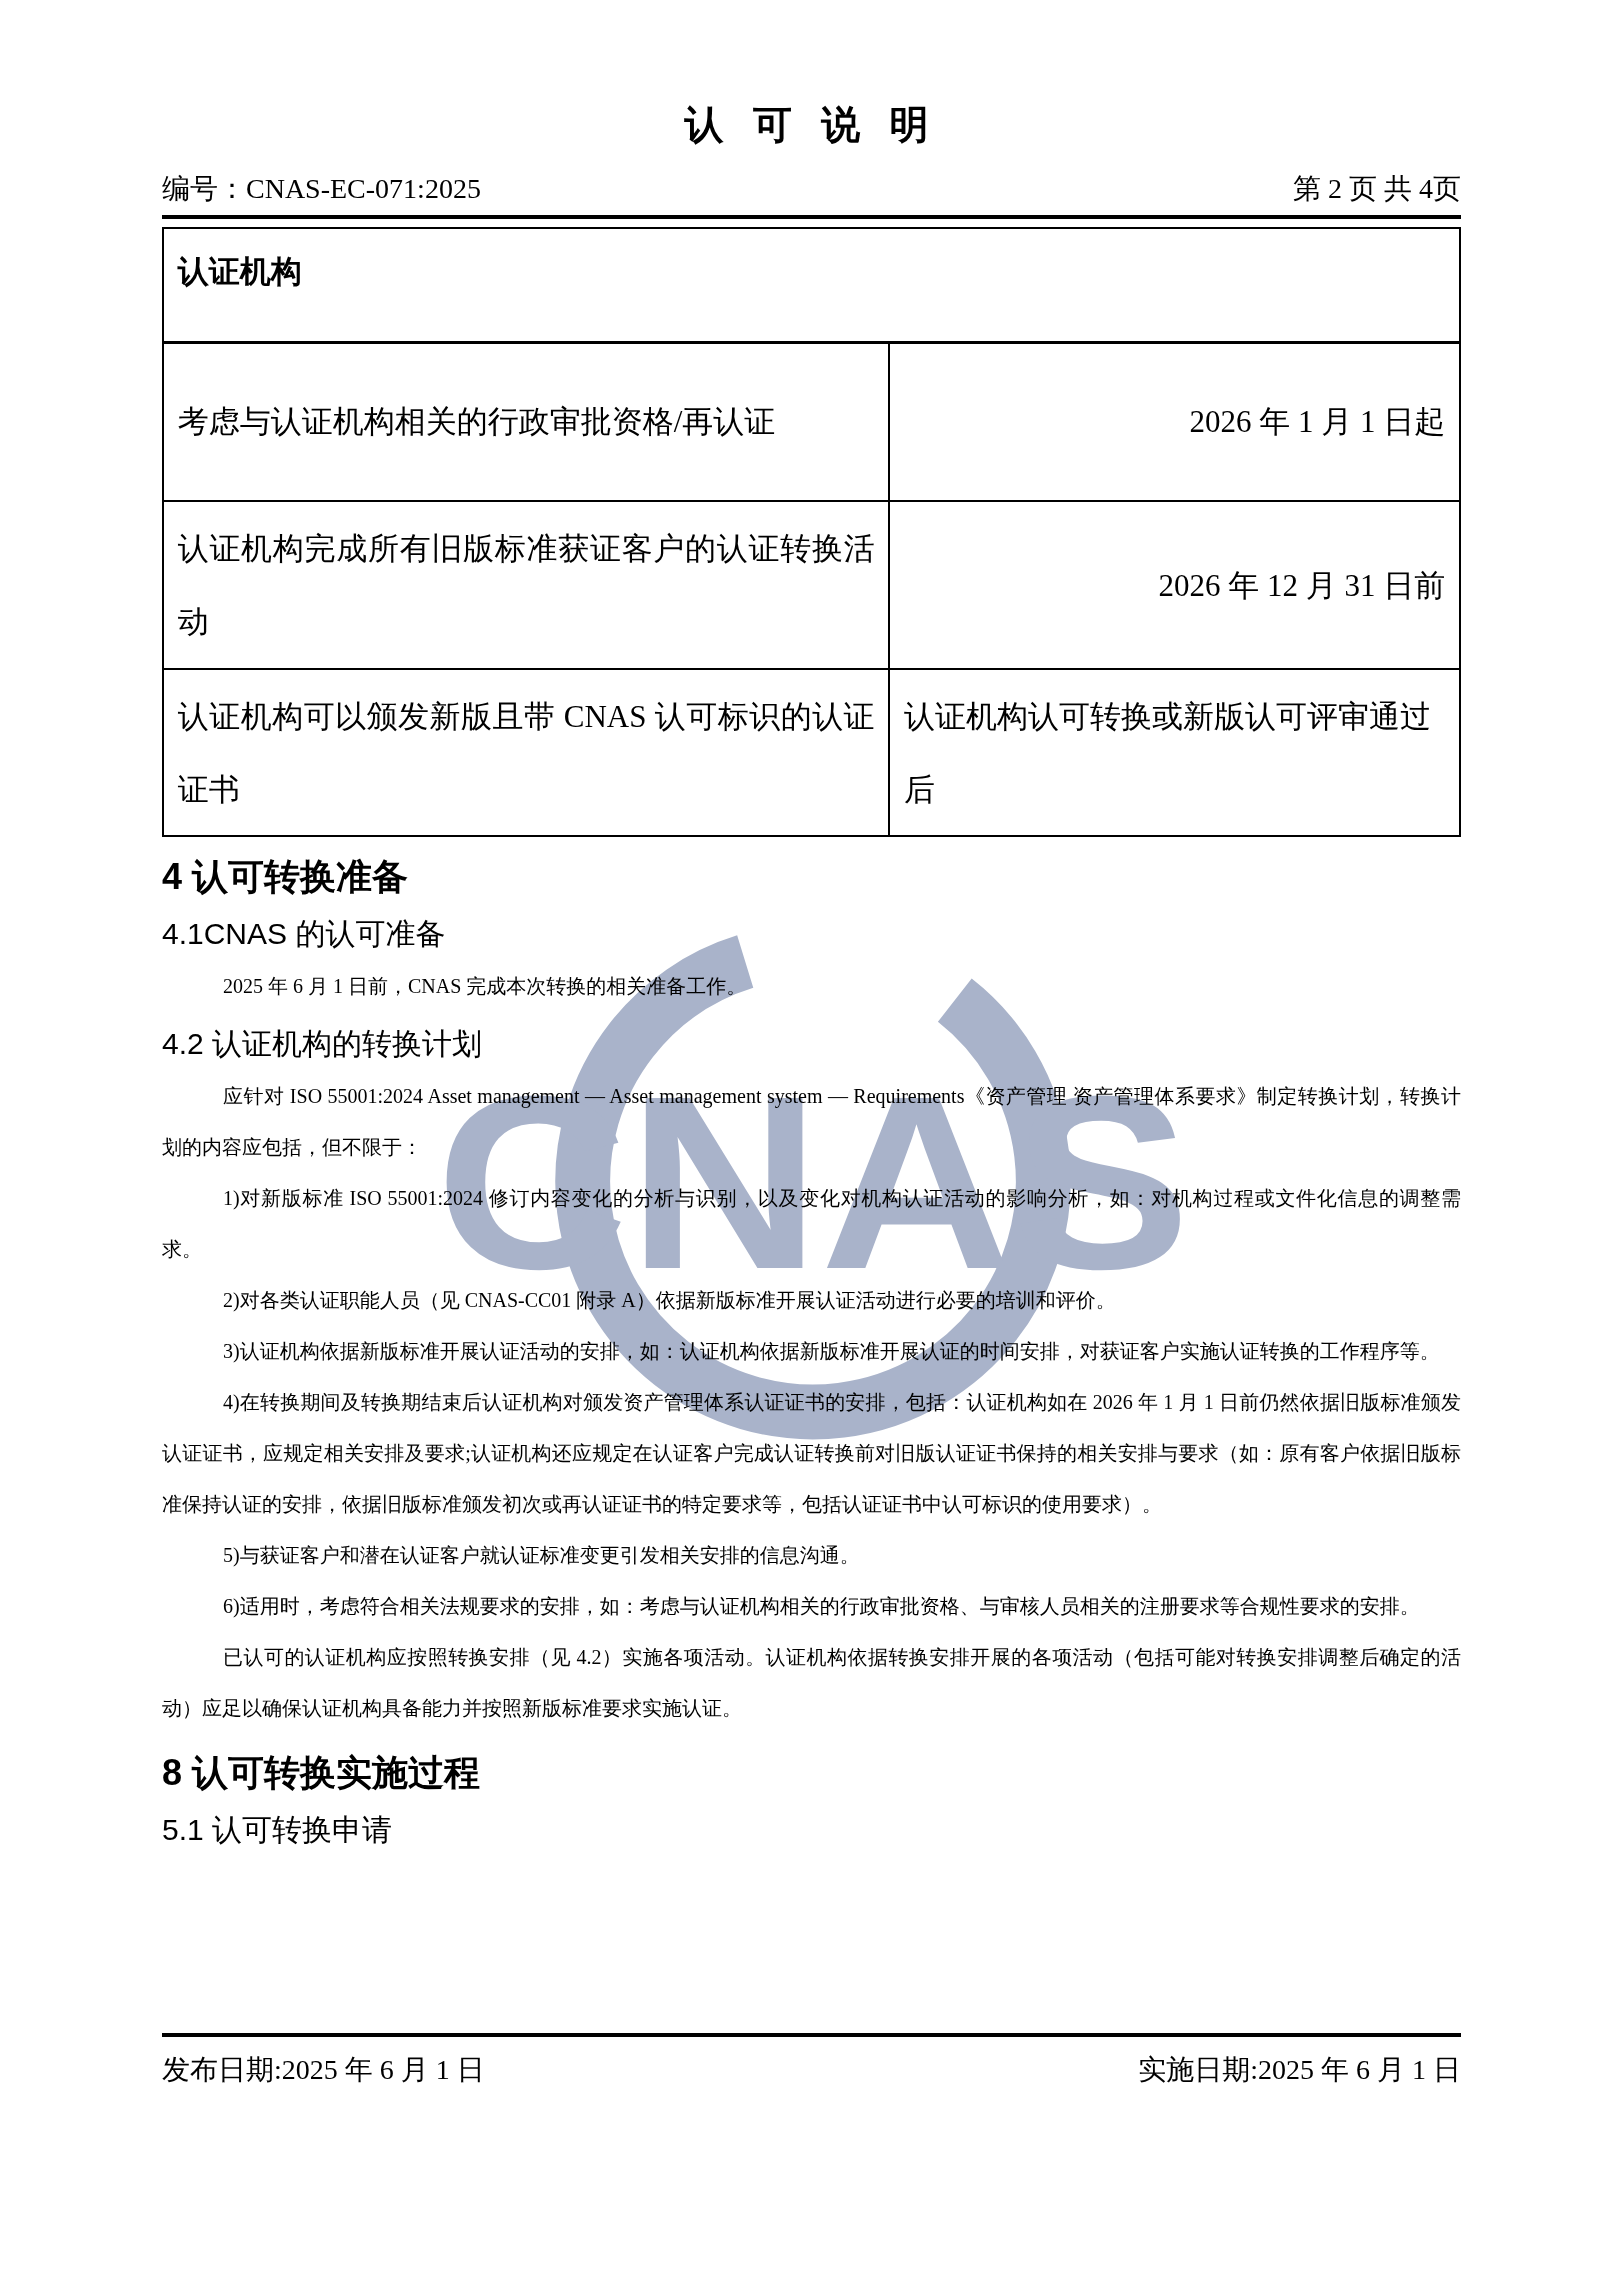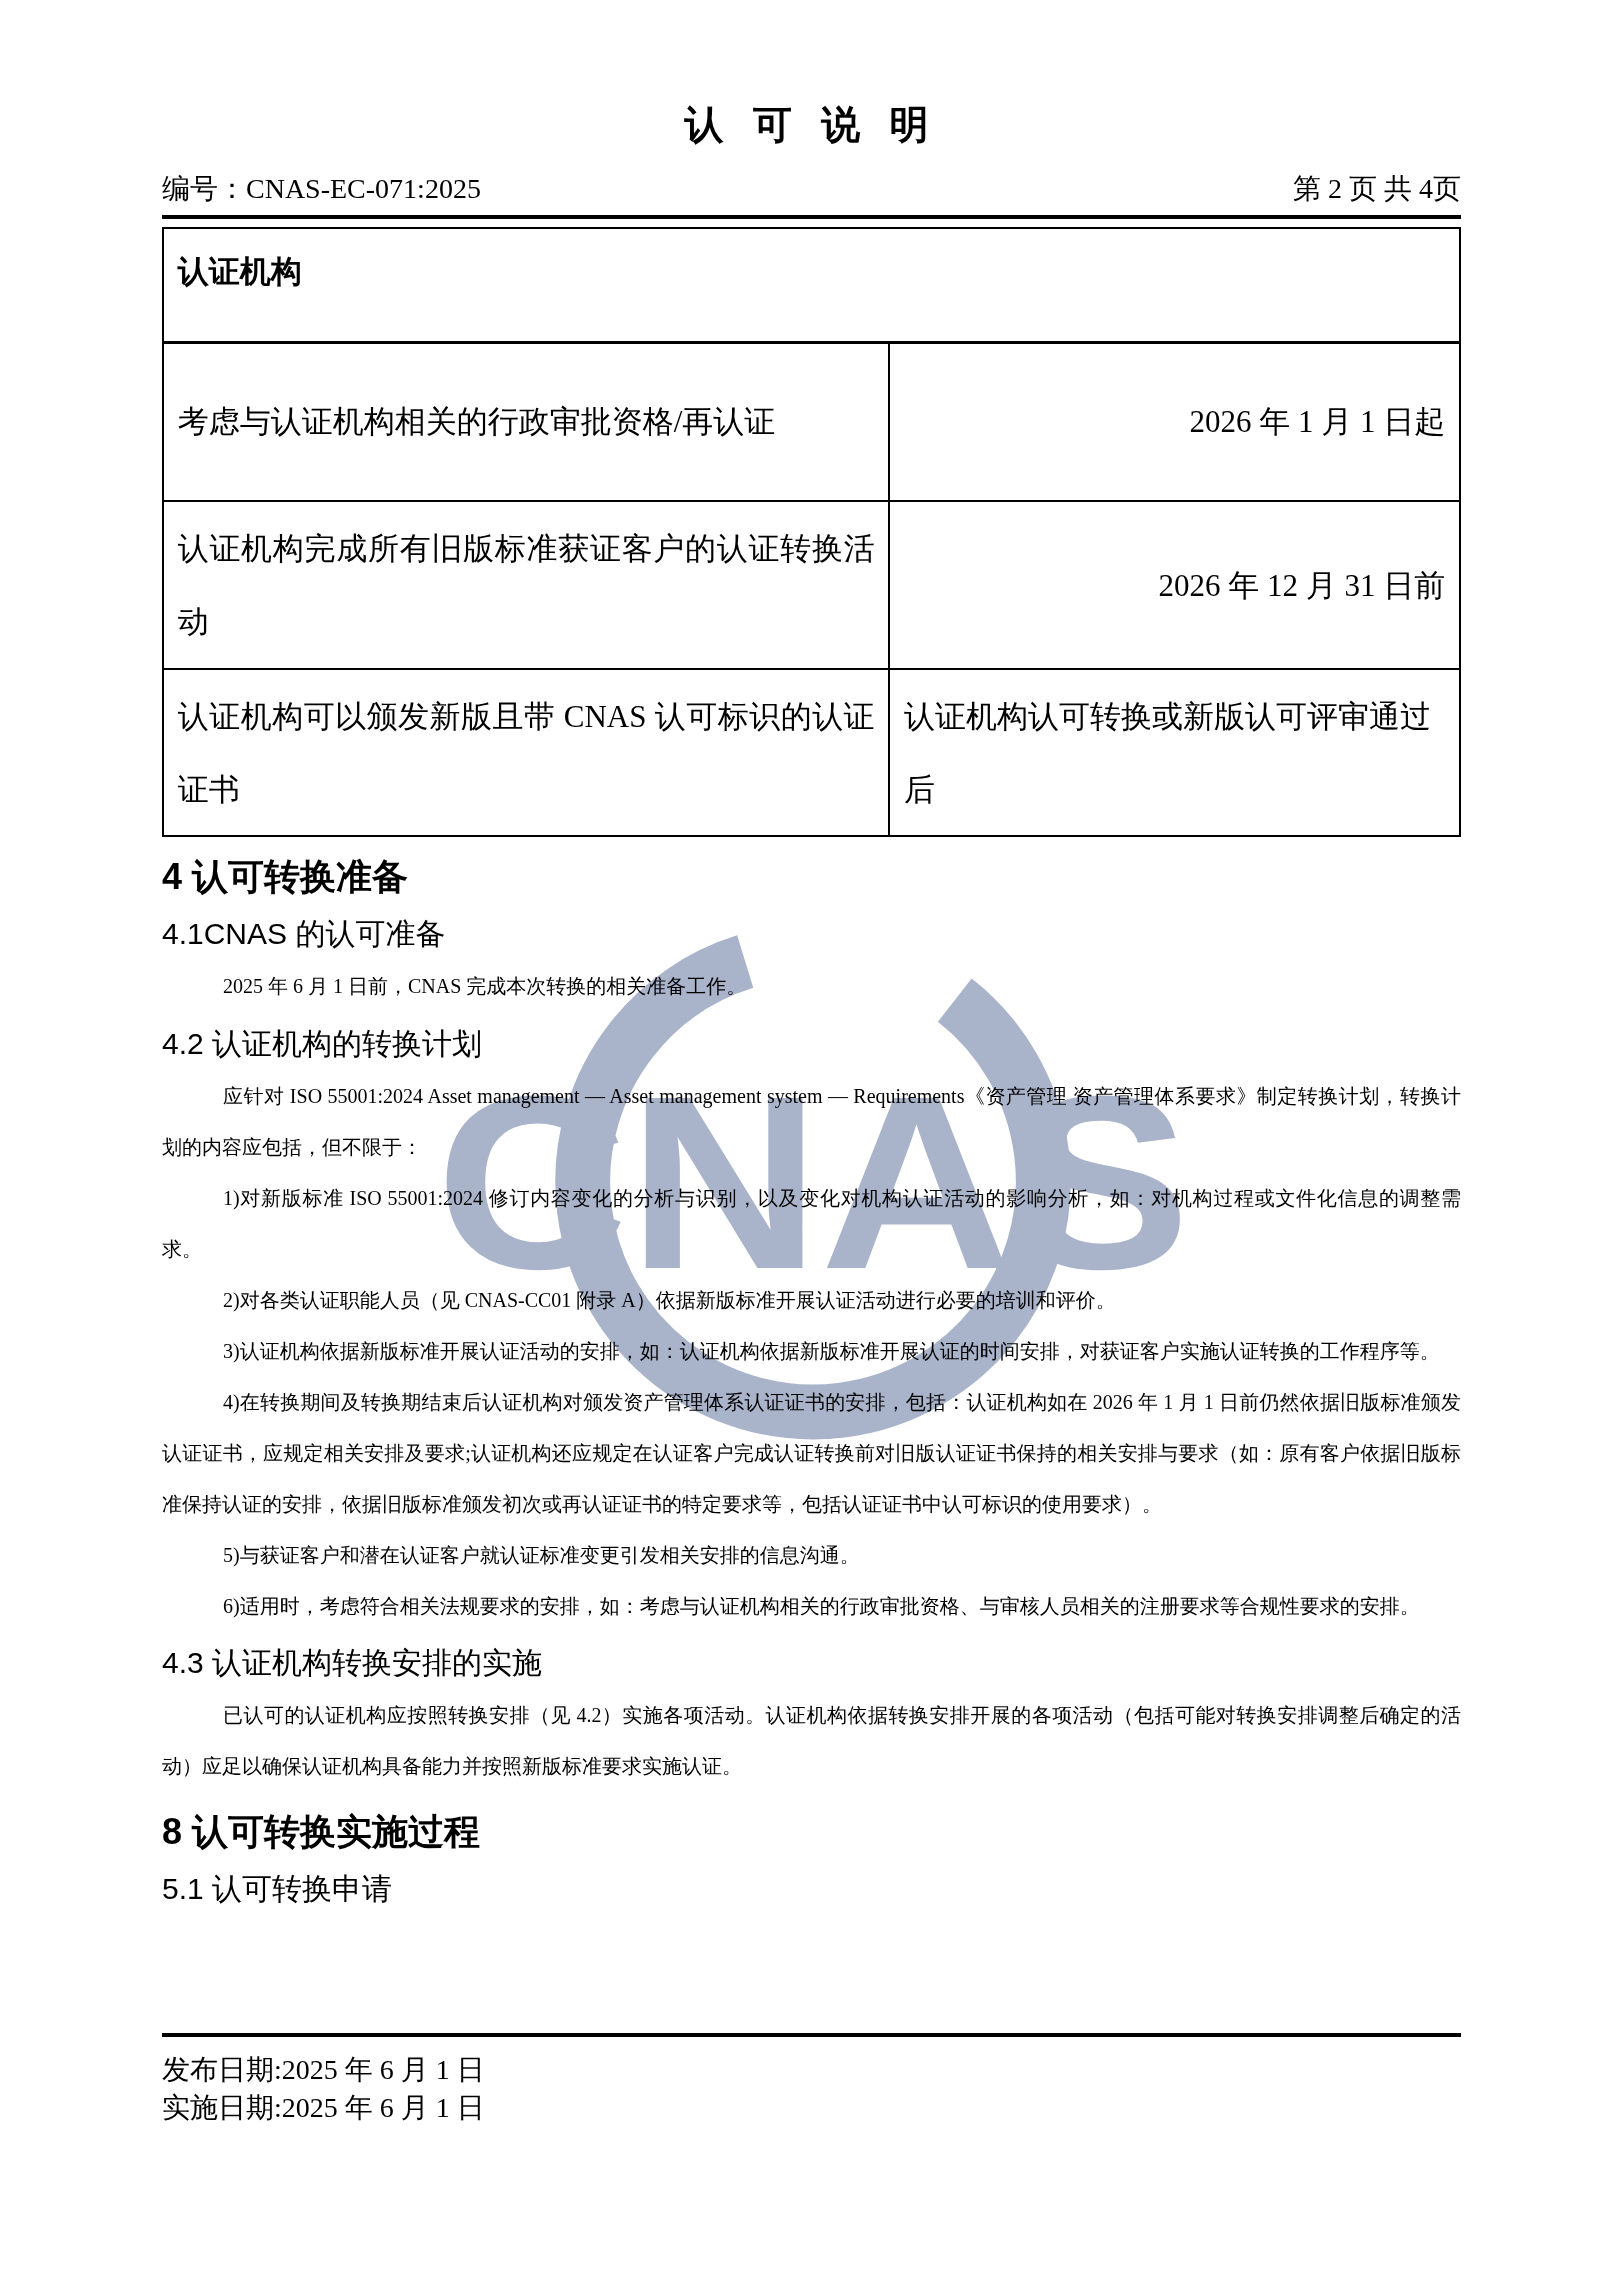--- a/index.html
+++ b/index.html
@@ -100,21 +100,20 @@
   
   .footer {
     position: absolute;
     left: 162px; width: 1299px; top: 2033px;
     border-top: 4.9px solid #000;
     padding-top: 13.7px;
     display: flex;
     justify-content: space-between;
     font-size: 28px;
     z-index: 2;
-    flex-direction: column;
   }
 </style>
 </head>
 <body>
 
 <svg class="watermark" viewBox="0 0 800 575" aria-hidden="true">
   <circle cx="400" cy="280" r="235" fill="none" stroke-width="56" stroke-dasharray="1250 227" transform="rotate(-52 400 280)" stroke="#a9b3ca"></circle>
   <text x="400" y="368" text-anchor="middle" font-size="252" font-weight="bold" font-family="Liberation Sans, DejaVu Sans, sans-serif" textLength="770" lengthAdjust="spacingAndGlyphs" fill="#a9b3ca">CNAS</text>
 </svg>
 
@@ -152,21 +151,20 @@
     <div class="h2">4.1CNAS 的认可准备</div>
     <p class="para">2025 年 6 月 1 日前，CNAS 完成本次转换的相关准备工作。</p>
     <div class="h2">4.2 认证机构的转换计划</div>
     <p class="para">应针对 ISO 55001:2024 Asset management — Asset management system — Requirements《资产管理 资产管理体系要求》制定转换计划，转换计划的内容应包括，但不限于：</p>
     <p class="para">1)对新版标准 ISO 55001:2024 修订内容变化的分析与识别，以及变化对机构认证活动的影响分析，如：对机构过程或文件化信息的调整需求。</p>
     <p class="para">2)对各类认证职能人员（见 CNAS-CC01 附录 A）依据新版标准开展认证活动进行必要的培训和评价。</p>
     <p class="para">3)认证机构依据新版标准开展认证活动的安排，如：认证机构依据新版标准开展认证的时间安排，对获证客户实施认证转换的工作程序等。</p>
     <p class="para">4)在转换期间及转换期结束后认证机构对颁发资产管理体系认证证书的安排，包括：认证机构如在 2026 年 1 月 1 日前仍然依据旧版标准颁发认证证书，应规定相关安排及要求;认证机构还应规定在认证客户完成认证转换前对旧版认证证书保持的相关安排与要求（如：原有客户依据旧版标准保持认证的安排，依据旧版标准颁发初次或再认证证书的特定要求等，包括认证证书中认可标识的使用要求）。</p>
     <p class="para">5)与获证客户和潜在认证客户就认证标准变更引发相关安排的信息沟通。</p>
     <p class="para">6)适用时，考虑符合相关法规要求的安排，如：考虑与认证机构相关的行政审批资格、与审核人员相关的注册要求等合规性要求的安排。</p>
-    <div class="h2">4.3 认证机构转换安排的实施</div>
     <p class="para">已认可的认证机构应按照转换安排（见 4.2）实施各项活动。认证机构依据转换安排开展的各项活动（包括可能对转换安排调整后确定的活动）应足以确保认证机构具备能力并按照新版标准要求实施认证。</p>
     <div class="h1">8 认可转换实施过程</div>
     <div class="h2">5.1 认可转换申请</div>
   </div>
 
 </div>
 
 <div class="footer">
   <span>发布日期:2025 年 6 月 1 日</span>
   <span>实施日期:2025 年 6 月 1 日</span>

